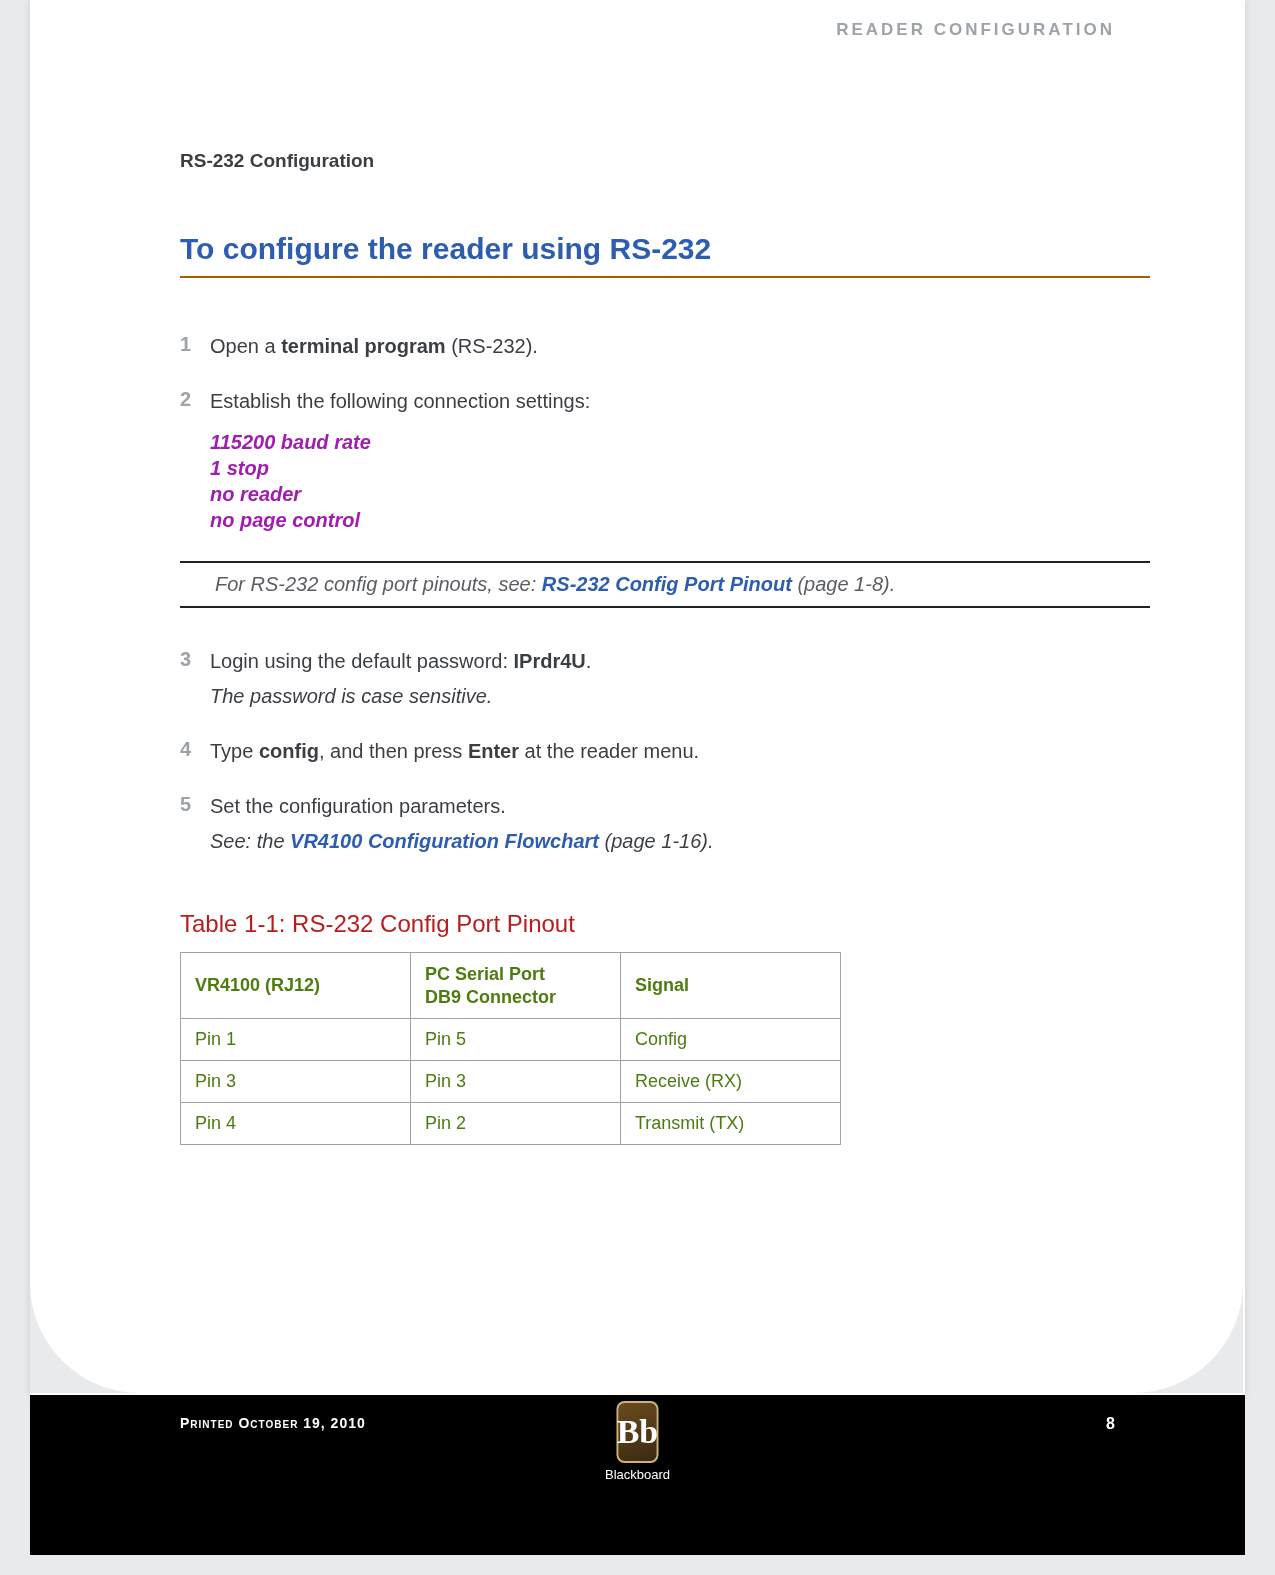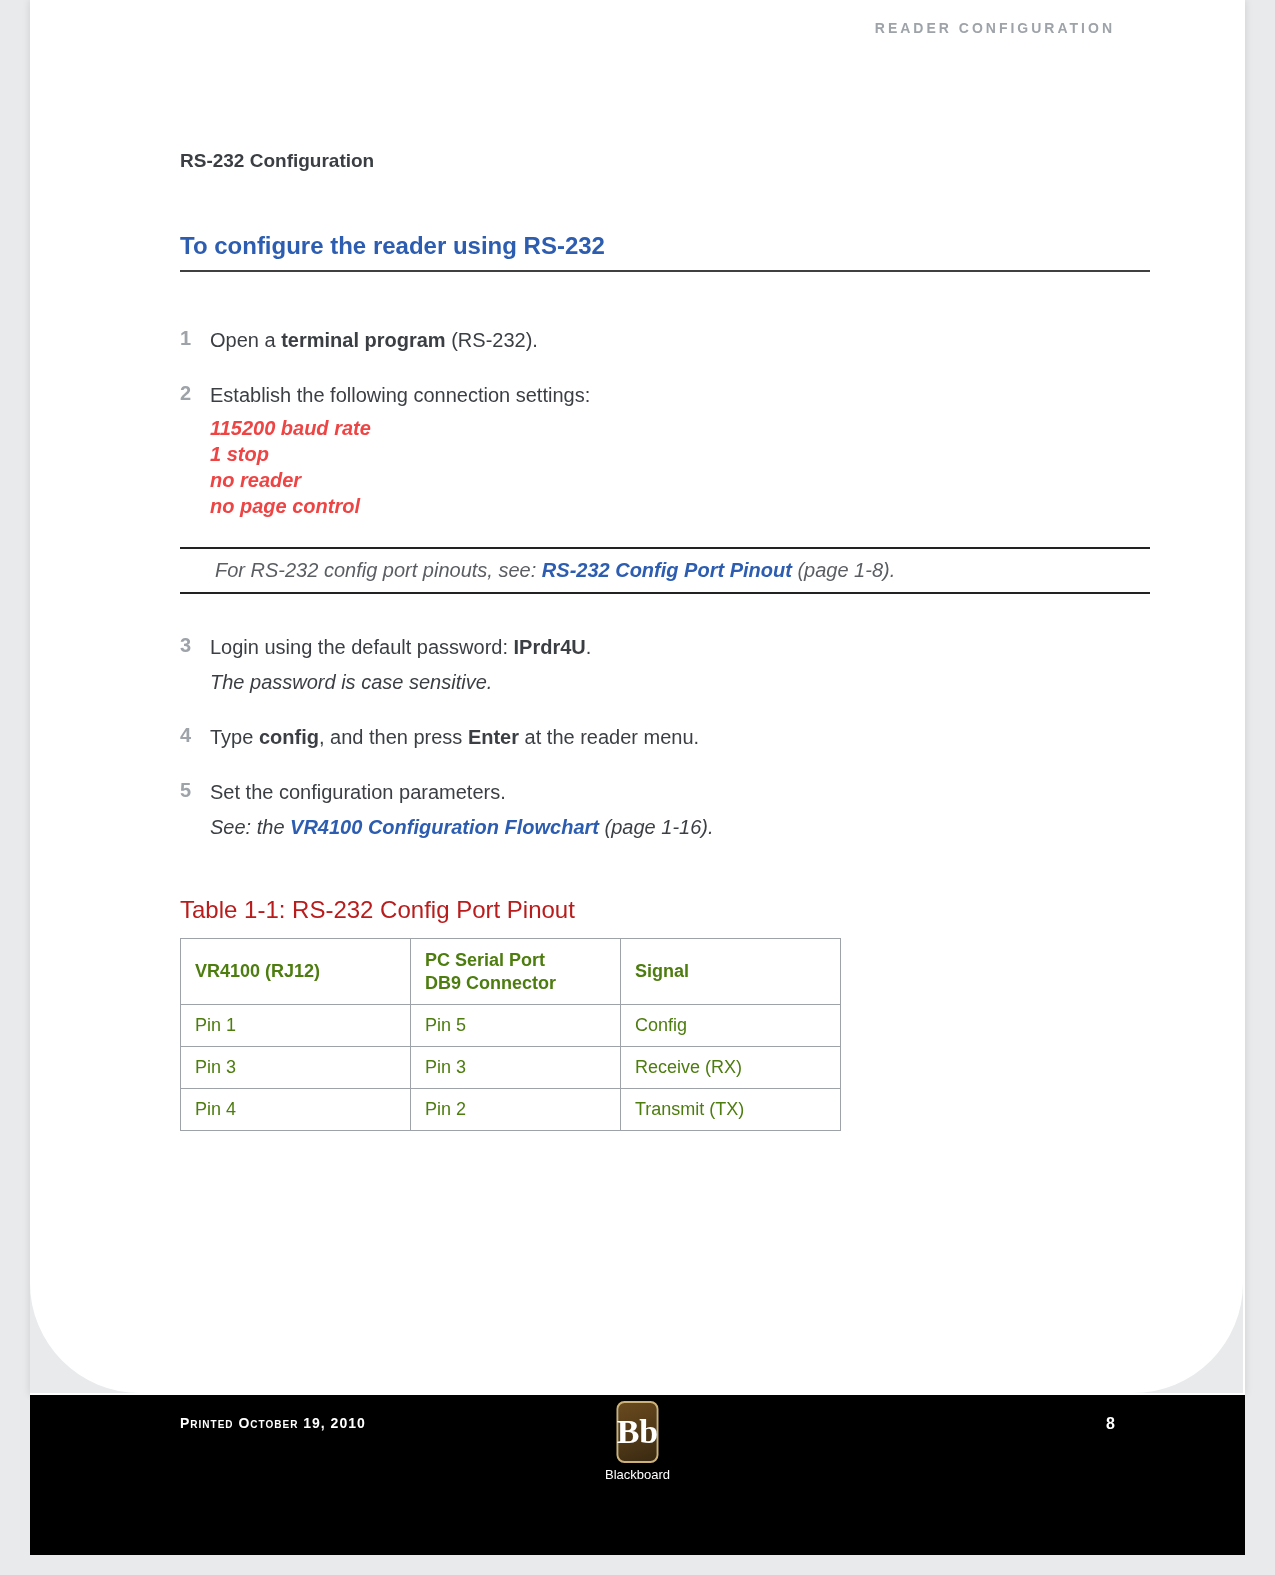--- a/index.html
+++ b/index.html
@@ -34,68 +34,68 @@
       bottom: 182px;
       width: 110px;
       height: 110px;
       background: #e8eaec;
       clip-path: path('M 110 0 L 110 110 L 0 110 A 110 110 0 0 0 110 0 Z');
     }
     .running-head {
       position: absolute;
       top: 20px;
       right: 130px;
-      font-size: 14px;
+      font-size: 17px;
       letter-spacing: 3px;
       color: #9da3a9;
       font-weight: bold;
       font-variant: small-caps;
       text-align: center;
     }
     .content {
       position: absolute;
       left: 150px;
       top: 150px;
       width: 970px;
     }
     .section-subhead {
       font-size: 19px;
       font-weight: bold;
       color: #3b3f43;
       margin-bottom: 60px;
     }
     .section-title {
-      font-size: 24px;
+      font-size: 30px;
       font-weight: bold;
       color: #2d5db1;
       padding-bottom: 10px;
-      border-bottom: 2px solid #404040;
+      border-bottom: 2px solid #a16207;
       margin-bottom: 55px;
     }
     .step {
       display: flex;
       margin-bottom: 28px;
       font-size: 20px;
     }
     .step-num {
       width: 30px;
       flex-shrink: 0;
       font-weight: bold;
       color: #9da3a9;
     }
     .step-body {
       color: #3b3f43;
       line-height: 1.35;
     }
     .step-body .bold { font-weight: bold; }
     .settings-block {
-      margin-top: 6px;
+      margin-top: 14px;
       font-style: italic;
       font-weight: bold;
-      color: #ef4444;
+      color: #a21caf;
       line-height: 1.3;
     }
     .note-box {
       margin: 20px 0 40px 0;
       border-top: 2px solid #222;
       border-bottom: 2px solid #222;
       padding: 10px 0 10px 35px;
       font-size: 20px;
       font-style: italic;
       color: #5a5e62;

